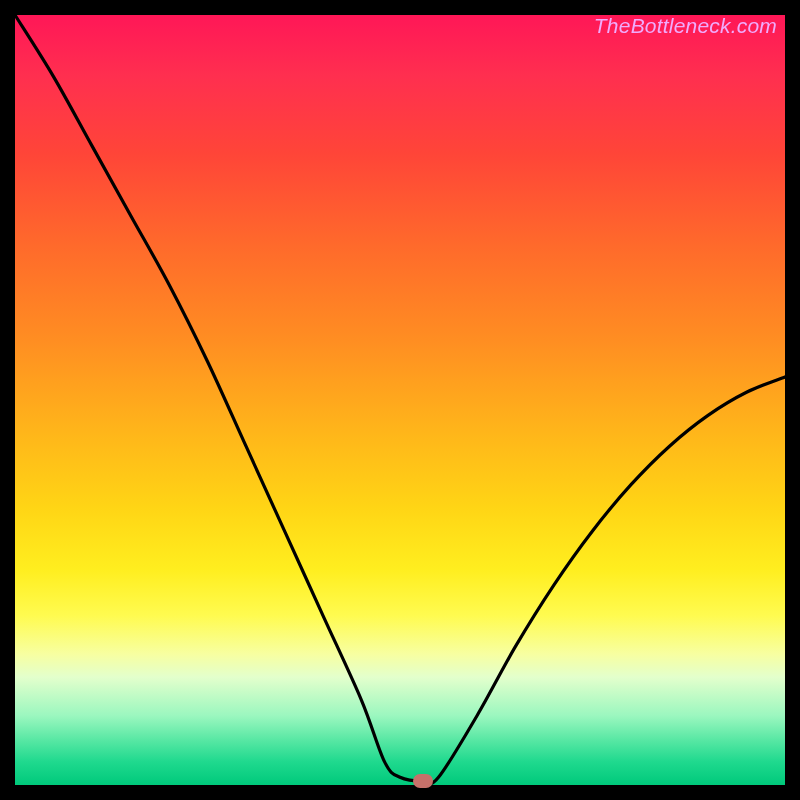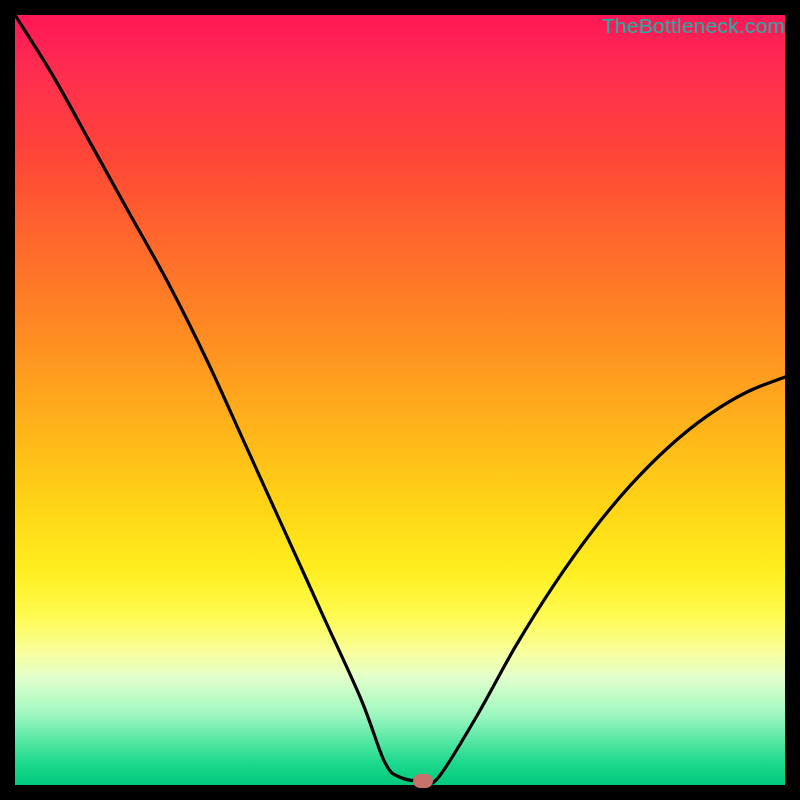--- a/index.html
+++ b/index.html
@@ -41,26 +41,27 @@
       #e3ffcc 86%,
       #9bf7bf 91%,
       #5be8a5 94%,
       #1fd98e 97%,
       #00c97b 100%
     );
   }
   .watermark {
     position: absolute;
     top: -1px;
-    right: 0;
-    color: #14b8a6;
+    right: 8px;
+    color: #f0abfc;
     font-size: 21px;
     font-weight: 500;
     letter-spacing: 0.2px;
     user-select: none;
+    font-style: italic;
   }
   svg.curve {
     position: absolute;
     left: 0;
     top: 0;
     width: 770px;
     height: 770px;
     overflow: visible;
   }
   .marker {

